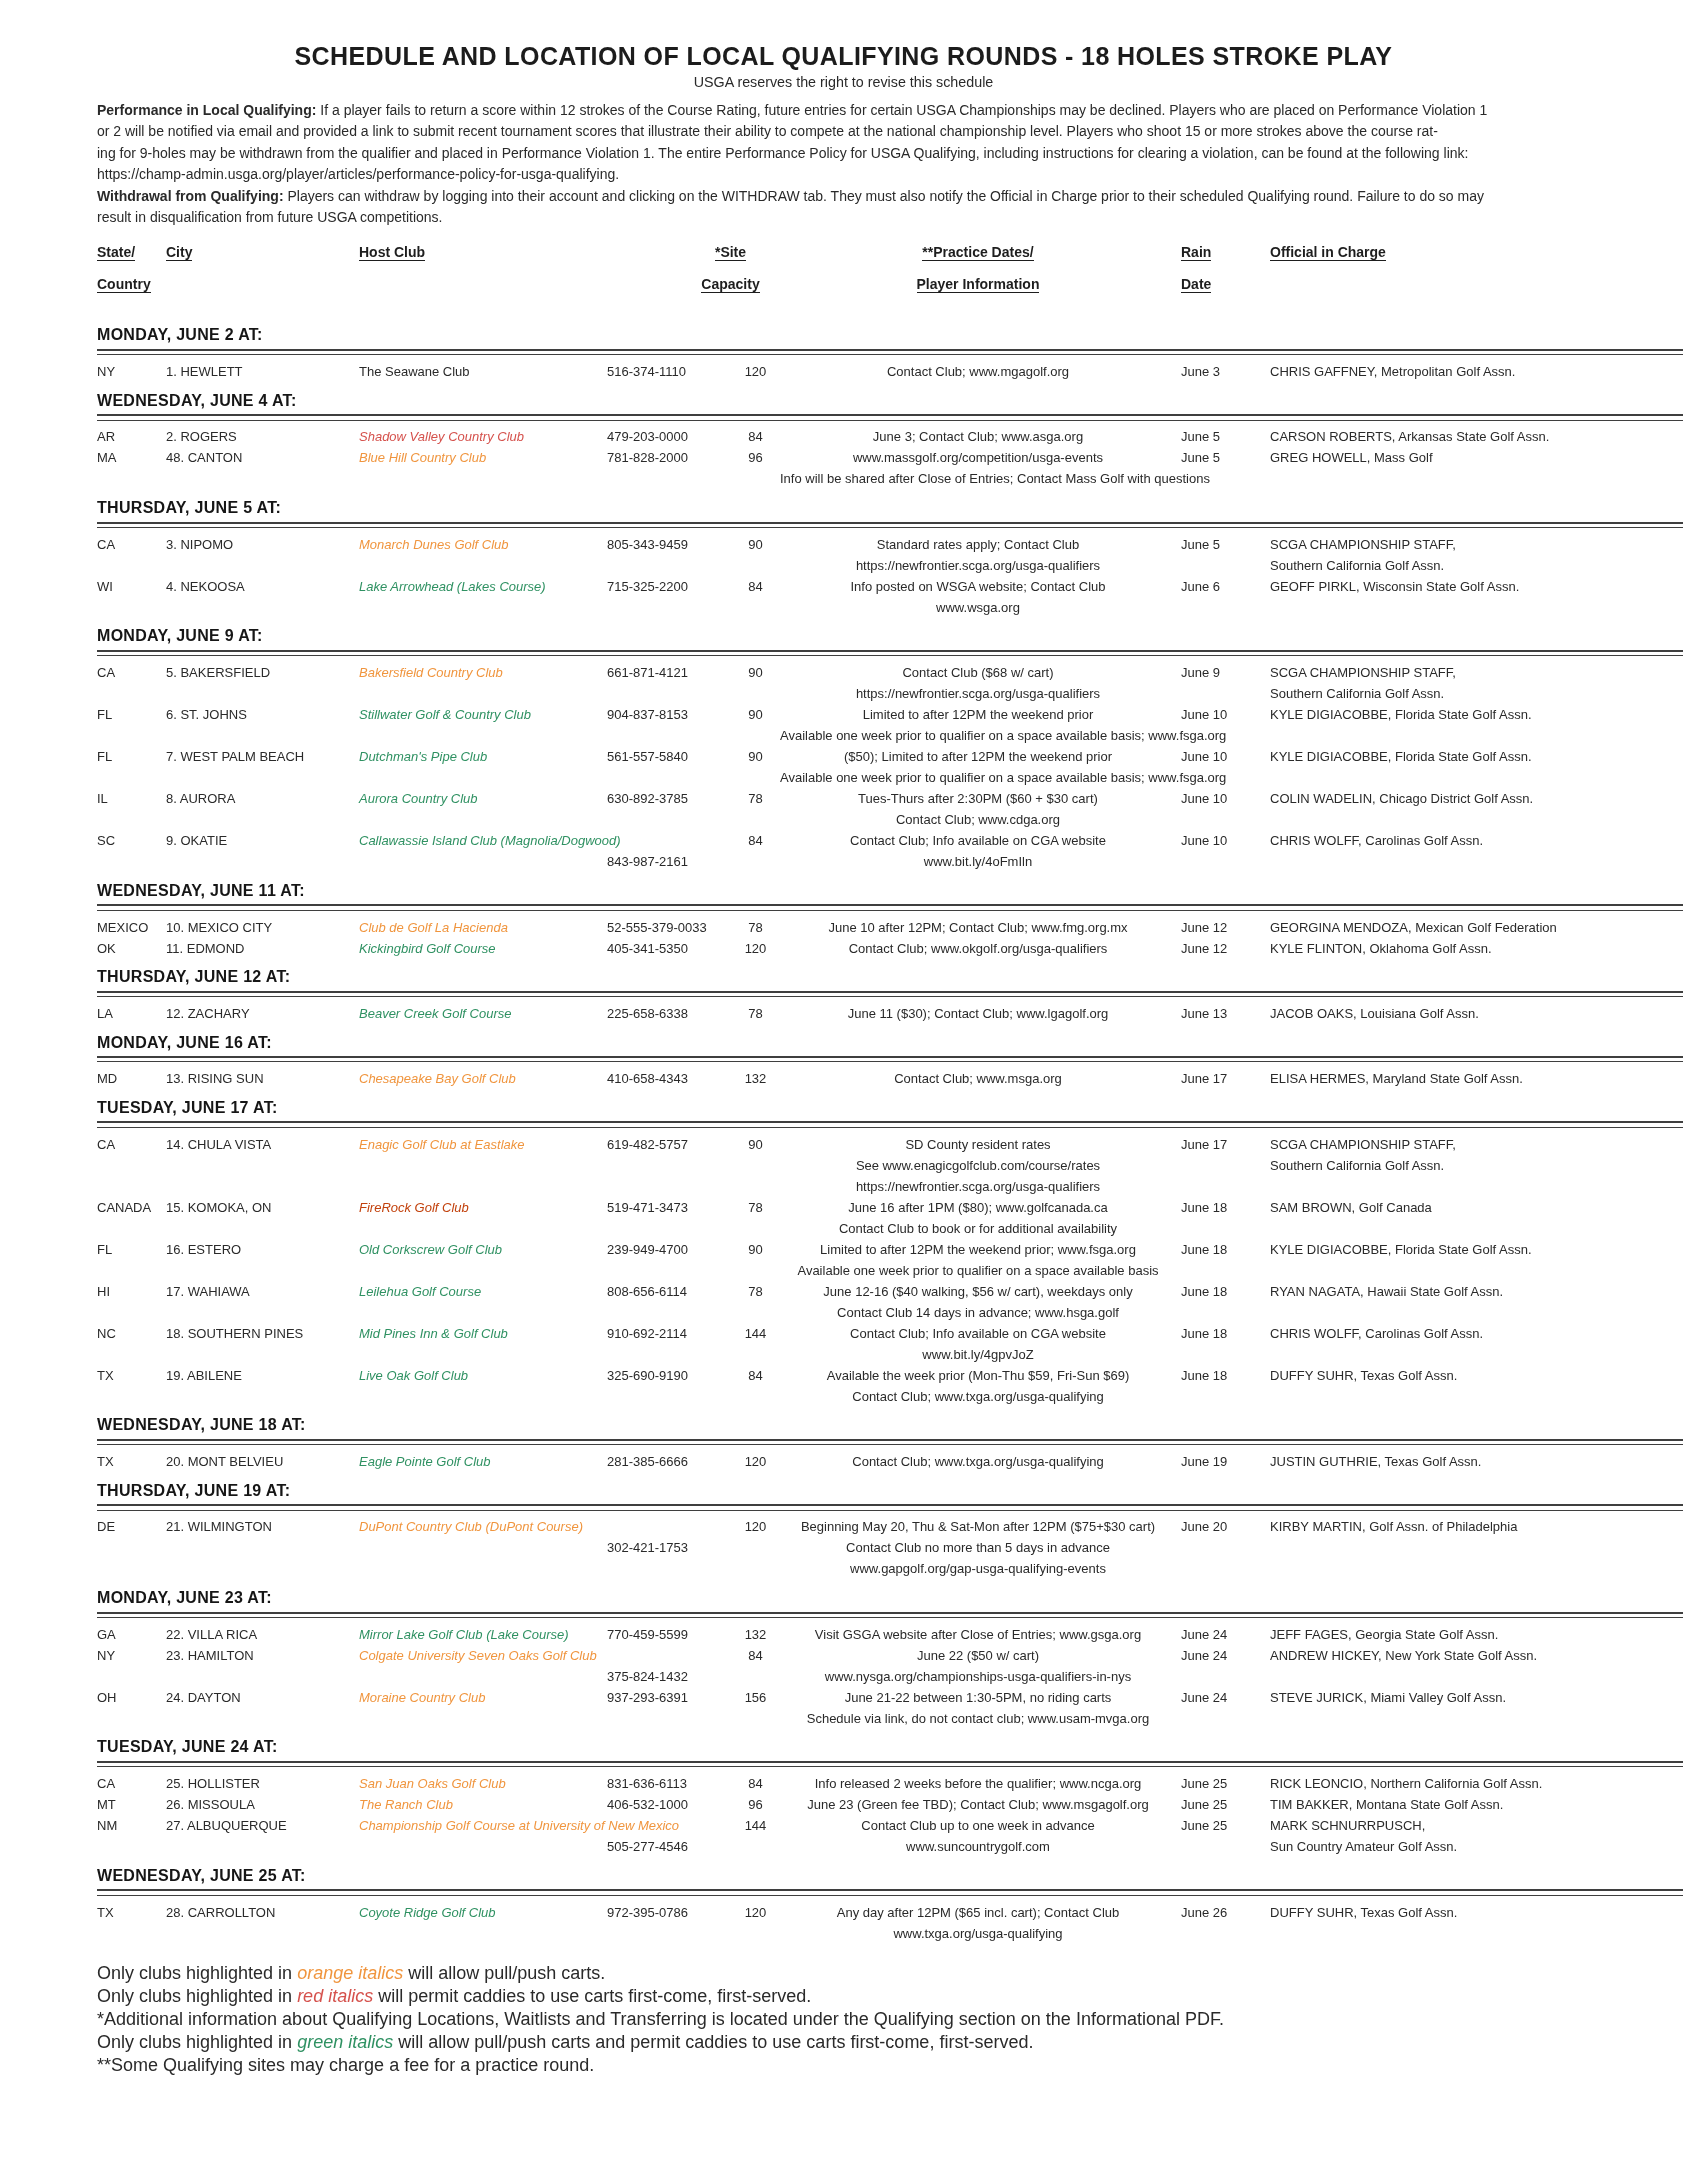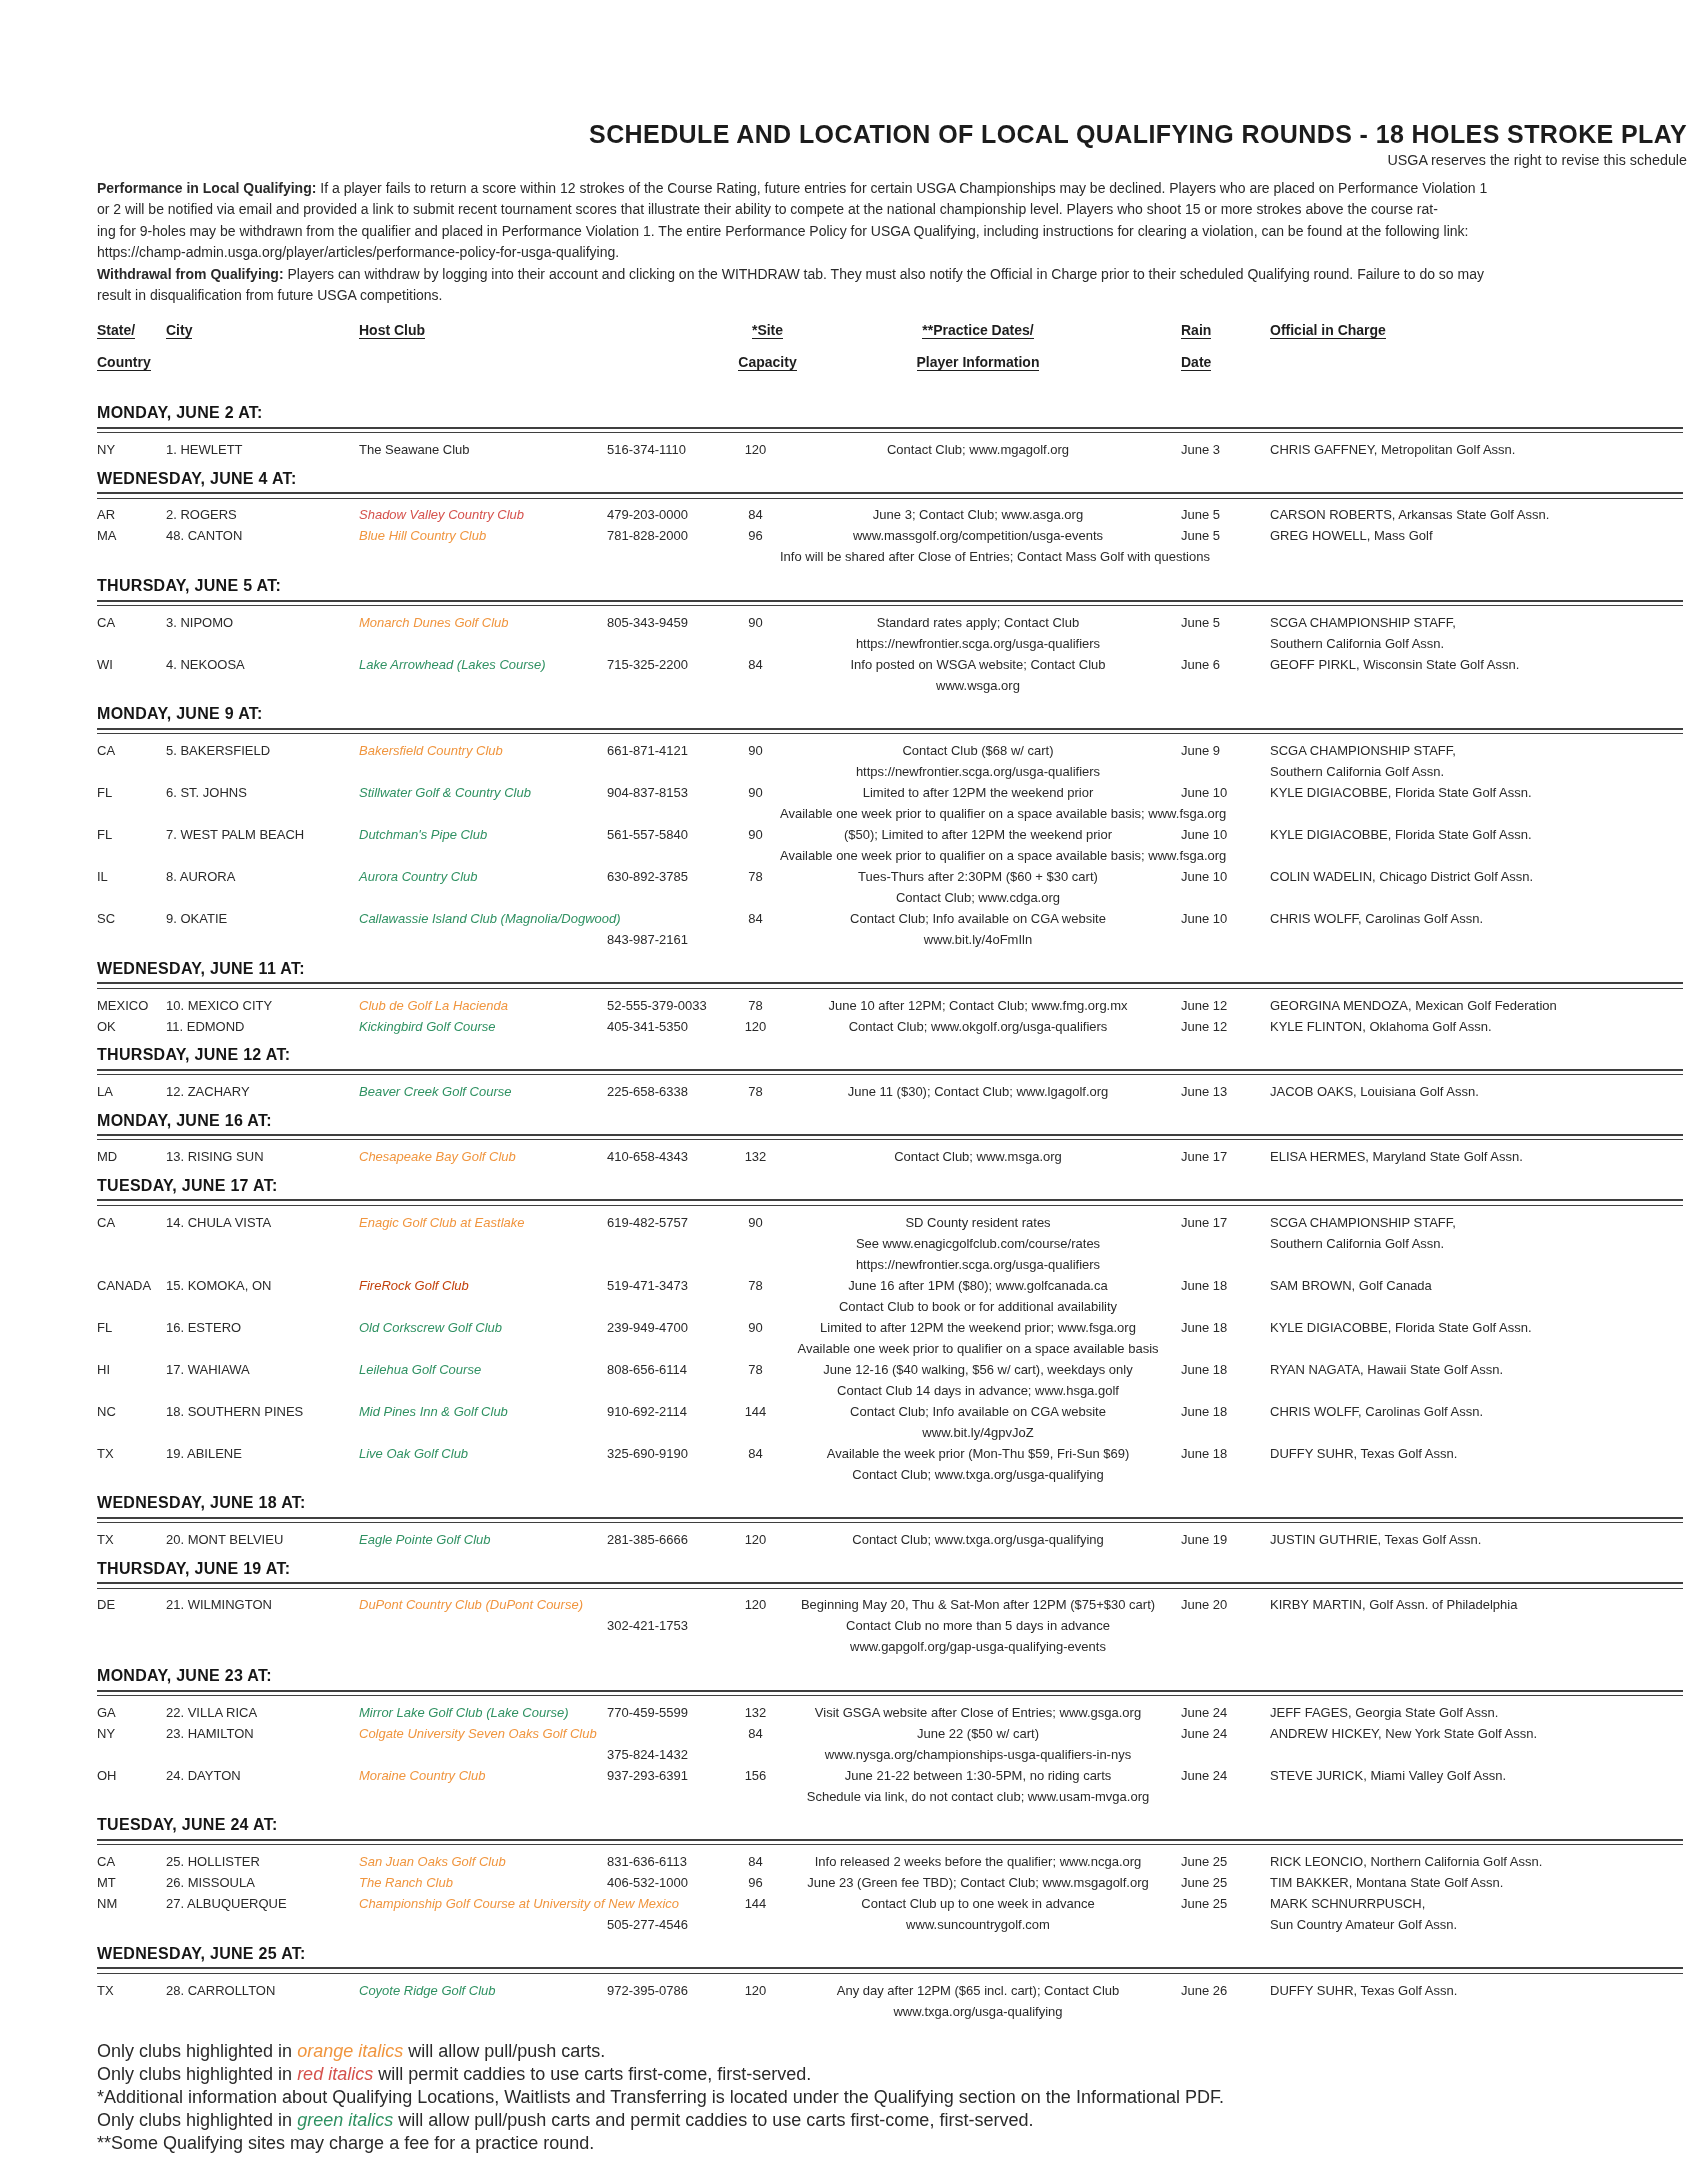--- a/index.html
+++ b/index.html
@@ -1,20 +1,20 @@
 <!DOCTYPE html>
 <html style="font-size:13.5px"><head>
 <meta charset="utf-8">
 <style>
   html,body{margin:0;padding:0;}
   body{
     width:1687px;height:2183px;background:#ffffff;overflow:hidden;
     font-family:"Liberation Sans",sans-serif;color:#2a2a2a;position:relative;
   }
-  .page-header{width:1687px;text-align:right;padding-top:119px;}
+  .page-header{width:1687px;text-align:center;padding-top:41px;}
   .doc-title{font-size:25px;font-weight:bold;color:#1c1c1c;letter-spacing:0.4px;line-height:30px;}
   .doc-subtitle{font-size:14.3px;line-height:22px;color:#2a2a2a;}
   .content{margin-left:97px;width:1586px;}
   .intro{margin-top:6.7px;}
   .intro-line{font-size:14px;line-height:21.5px;white-space:nowrap;}
   .intro-line b{font-weight:bold;}
   
   .col-headers{position:relative;height:73px;margin-top:15px;font-weight:bold;font-size:14px;color:#1e1e1e;}
   .col-head{position:absolute;top:0;}
   .col-head .hline{display:block;height:32px;}
@@ -62,21 +62,21 @@
       <div class="col-head" style="left: 0px; width: 76px;">
         <div class="hline"><span>State/</span></div>
         <div class="hline"><span>Country</span></div>
       </div>
       <div class="col-head" style="left: 69px; width: 194px;">
         <div class="hline"><span>City</span></div>
       </div>
       <div class="col-head" style="left: 262px; width: 253px;">
         <div class="hline"><span>Host Club</span></div>
       </div>
-      <div class="col-head center" style="left: 603px; width: 135px;">
+      <div class="col-head center" style="left: 566px; width: 135px;">
         <div class="hline"><span>*Site</span></div>
         <div class="hline"><span>Capacity</span></div>
       </div>
       <div class="col-head center" style="left: 683px; width: 396px;">
         <div class="hline"><span>**Practice Dates/</span></div>
         <div class="hline"><span>Player Information</span></div>
       </div>
       <div class="col-head" style="left: 1084px; width: 93px;">
         <div class="hline"><span>Rain</span></div>
         <div class="hline"><span>Date</span></div>

